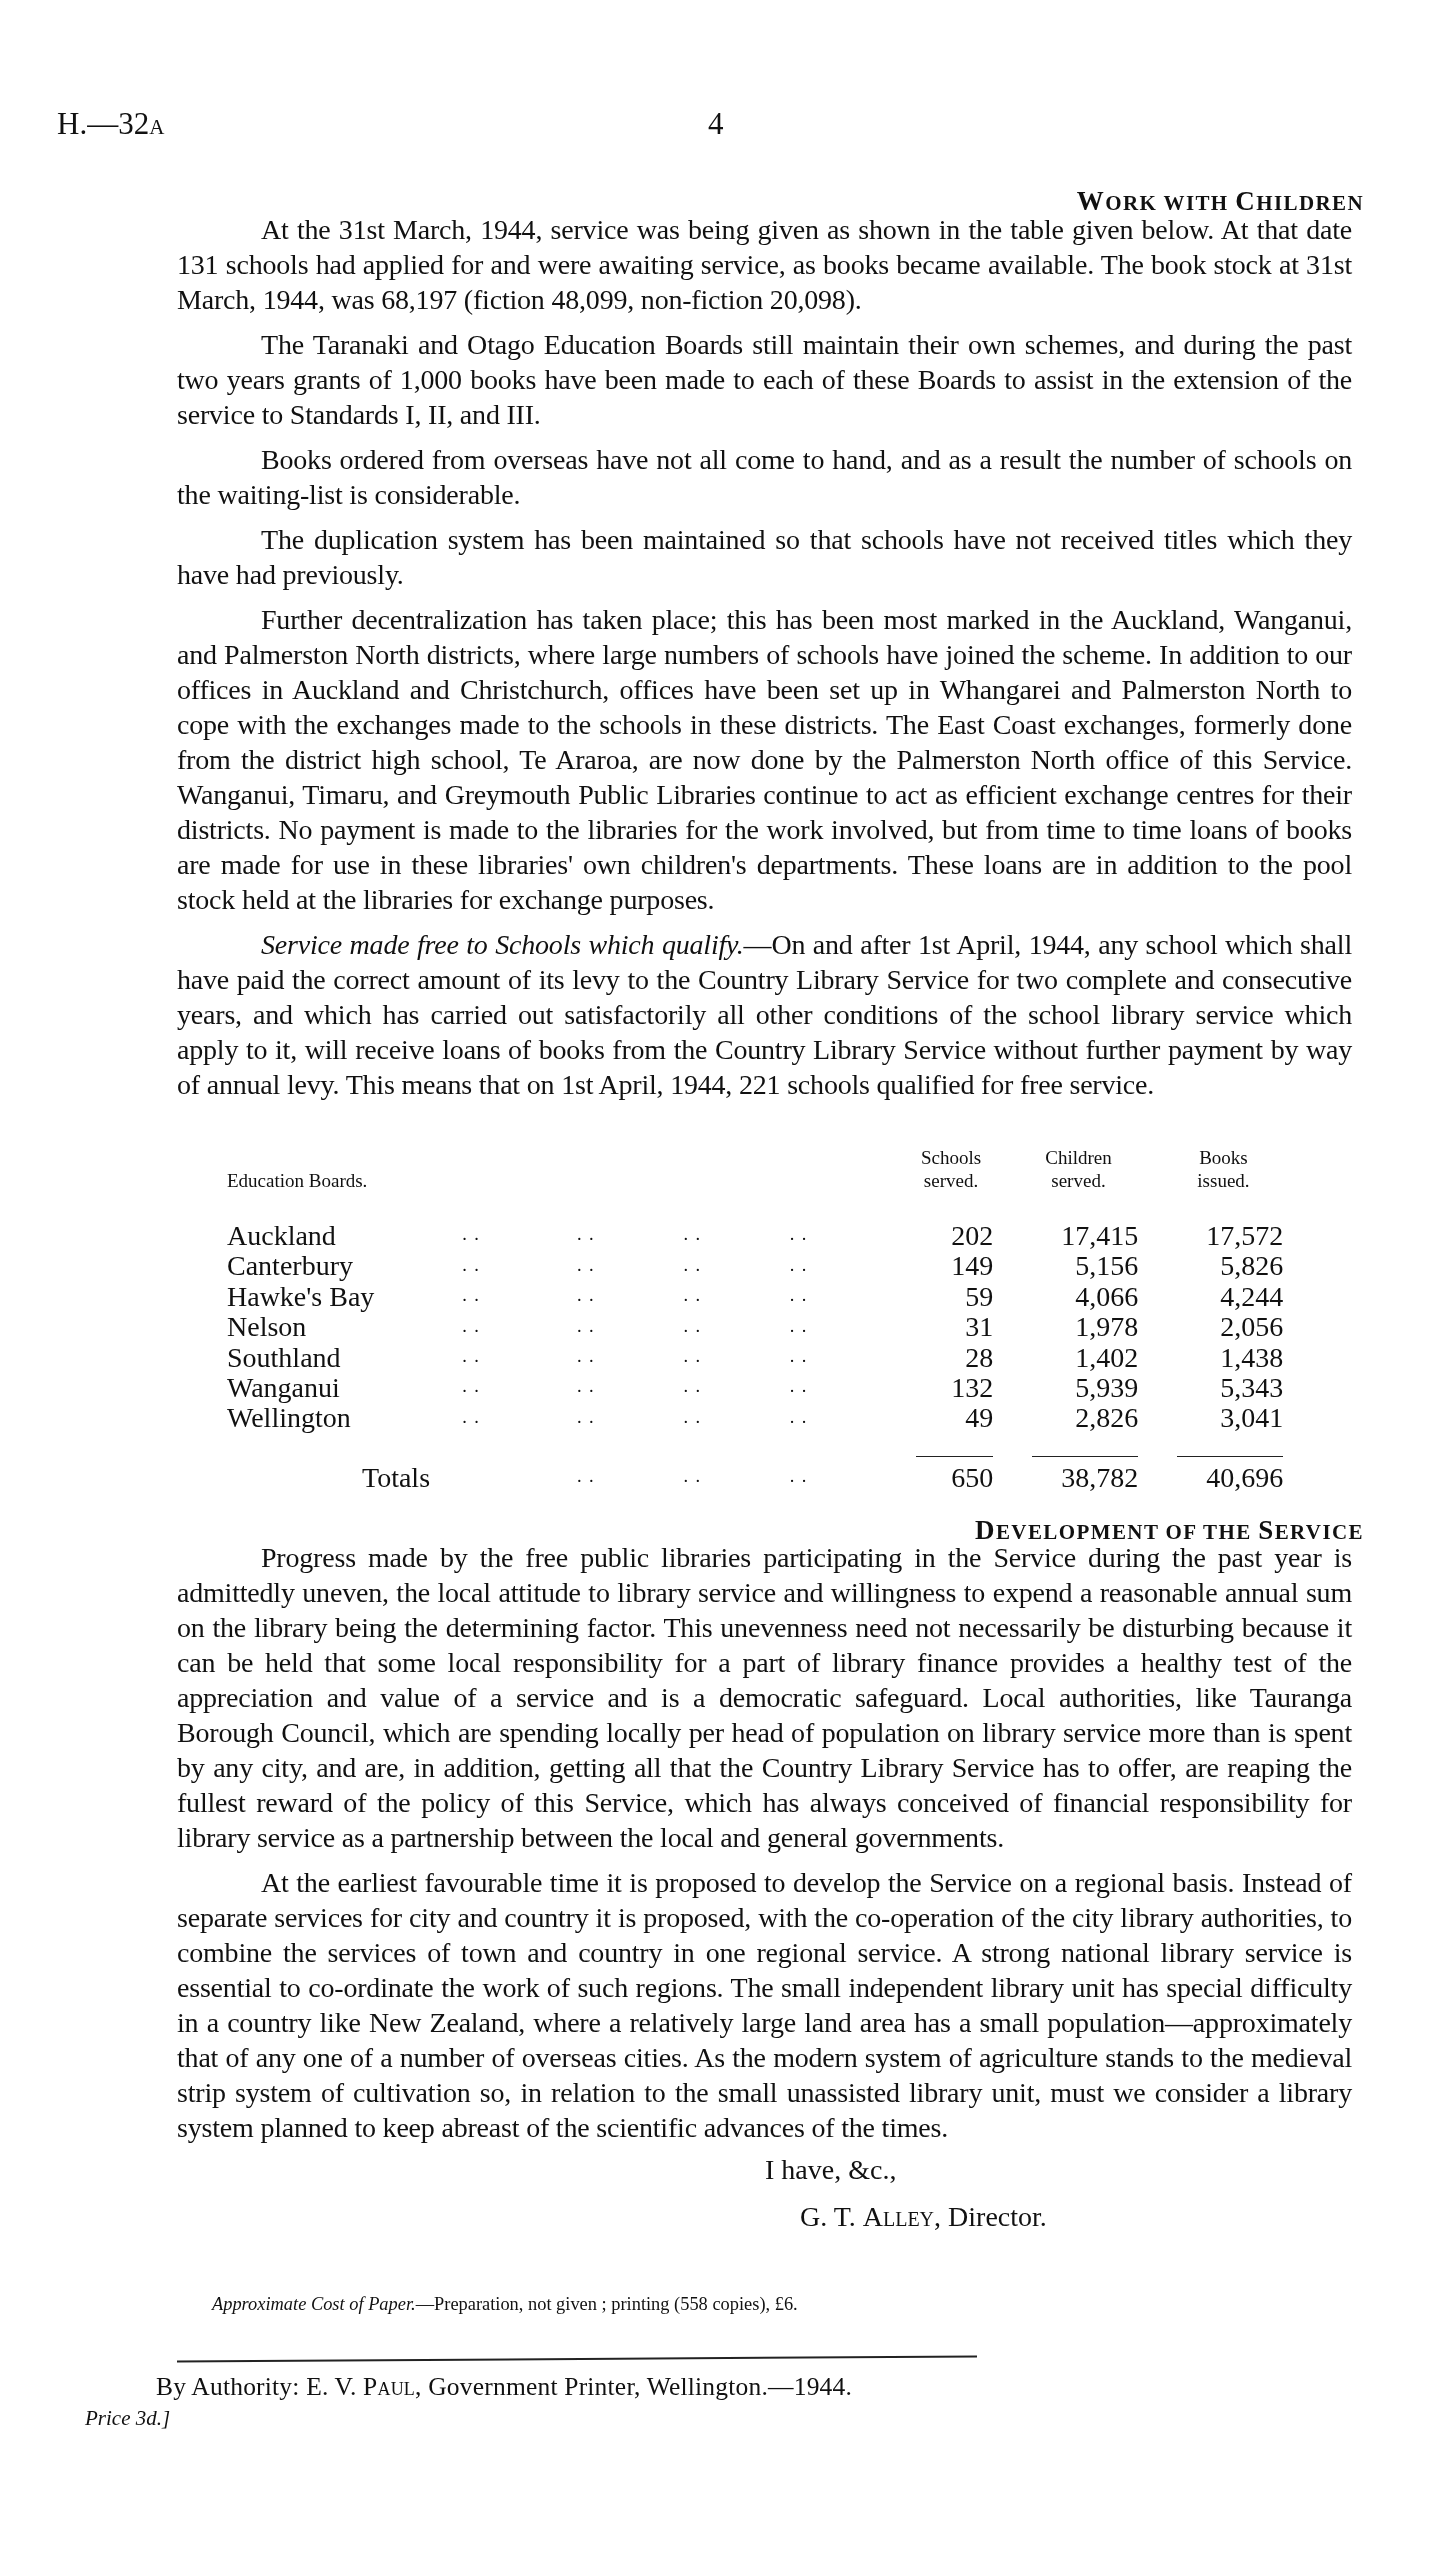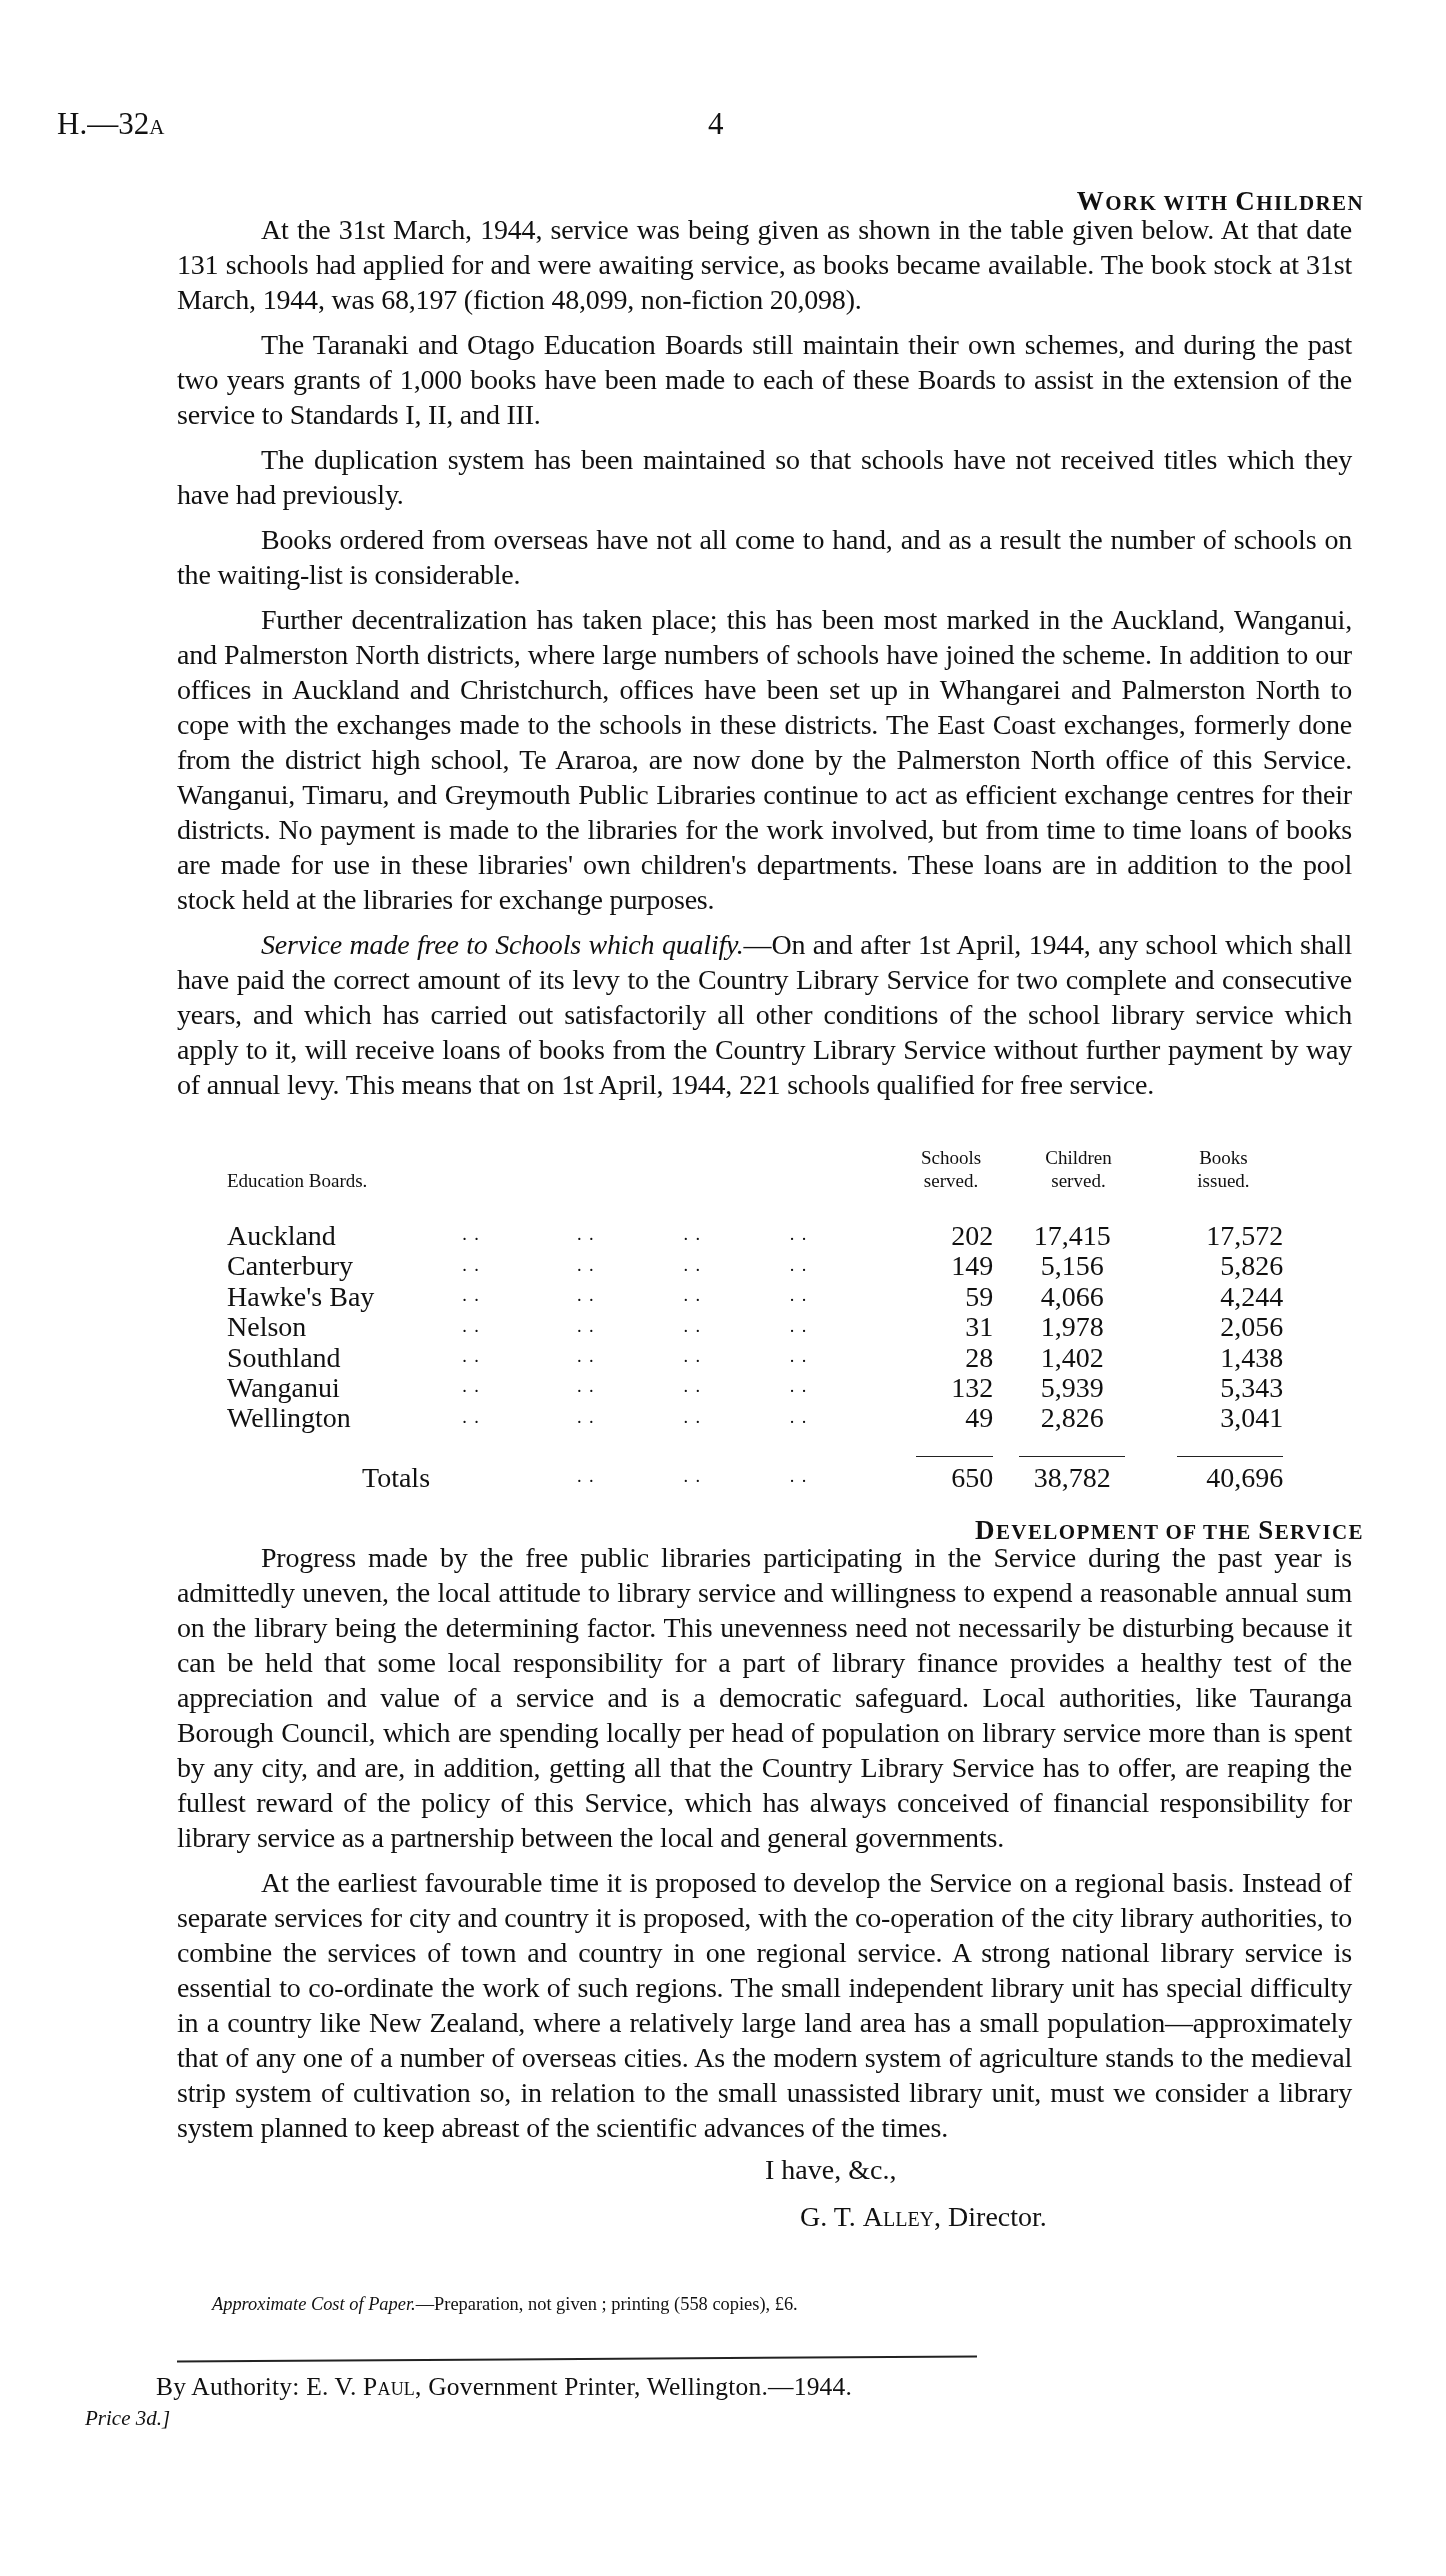--- a/index.html
+++ b/index.html
@@ -71,21 +71,21 @@
     .stats-table td { padding: 0; line-height: 29px; }
     .stats-table td.board { width: 241px; }
     .stats-table td.dots {
       width: 124px;
       font-size: 18.4px;
       letter-spacing: 1.4px;
       vertical-align: bottom;
       padding-bottom: 1.4px;
     }
     .stats-table td.num { text-align: right; width: 106px; padding-right: 12.7px; margin-top: 24px; }
-    .stats-table td.num.children { width: 142px; text-align: center; }
+    .stats-table td.num.children { width: 142px; }
     .stats-table td.num.books { width: 142px; }
     .stats-table tr.rule td { height: 20px; }
     .stats-table tr.rule td.num span {
       display: inline-block;
       border-top: 1.4px solid #222;
       width: 80%;
     }
     .stats-table tr.totals td { padding-top: 0; }
     .stats-table tr.totals td.board { padding-left: 135px; }
 
@@ -140,22 +140,22 @@
   <span class="pageno">4</span>
 </div>
 
 <div class="page">
 
   <h2 id="sec1-title" class="section-title"><span class="cap">W</span><span>ORK WITH </span><span class="cap">C</span><span>HILDREN</span></h2>
 
   <div id="sec1">
     <p class="body">At the 31st March, 1944, service was being given as shown in the table given below. At that date 131 schools had applied for and were awaiting service, as books became available. The book stock at 31st March, 1944, was 68,197 (fiction 48,099, non-fiction 20,098).</p>
     <p class="body">The Taranaki and Otago Education Boards still maintain their own schemes, and during the past two years grants of 1,000 books have been made to each of these Boards to assist in the extension of the service to Standards I, II, and III.</p>
+    <p class="body">Books ordered from overseas have not all come to hand, and as a result the number of schools on the waiting-list is considerable.</p>
     <p class="body">The duplication system has been maintained so that schools have not received titles which they have had previously.</p>
-    <p class="body">Books ordered from overseas have not all come to hand, and as a result the number of schools on the waiting-list is considerable.</p>
     <p class="body">Further decentralization has taken place; this has been most marked in the Auckland, Wanganui, and Palmerston North districts, where large numbers of schools have joined the scheme. In addition to our offices in Auckland and Christchurch, offices have been set up in Whangarei and Palmerston North to cope with the exchanges made to the schools in these districts. The East Coast exchanges, formerly done from the district high school, Te Araroa, are now done by the Palmerston North office of this Service. Wanganui, Timaru, and Greymouth Public Libraries continue to act as efficient exchange centres for their districts. No payment is made to the libraries for the work involved, but from time to time loans of books are made for use in these libraries' own children's departments. These loans are in addition to the pool stock held at the libraries for exchange purposes.</p>
     <p class="body"><em>Service made free to Schools which qualify.</em><span>—On and after 1st April, 1944, any school which shall have paid the correct amount of its levy to the Country Library Service for two complete and consecutive years, and which has carried out satisfactorily all other conditions of the school library service which apply to it, will receive loans of books from the Country Library Service without further payment by way of annual levy. This means that on 1st April, 1944, 221 schools qualified for free service.</span></p>
   </div>
 
   <table class="stats-table">
     <thead>
       <tr>
         <th class="board-h">Education Boards.</th>
         <th></th>
         <th></th>

